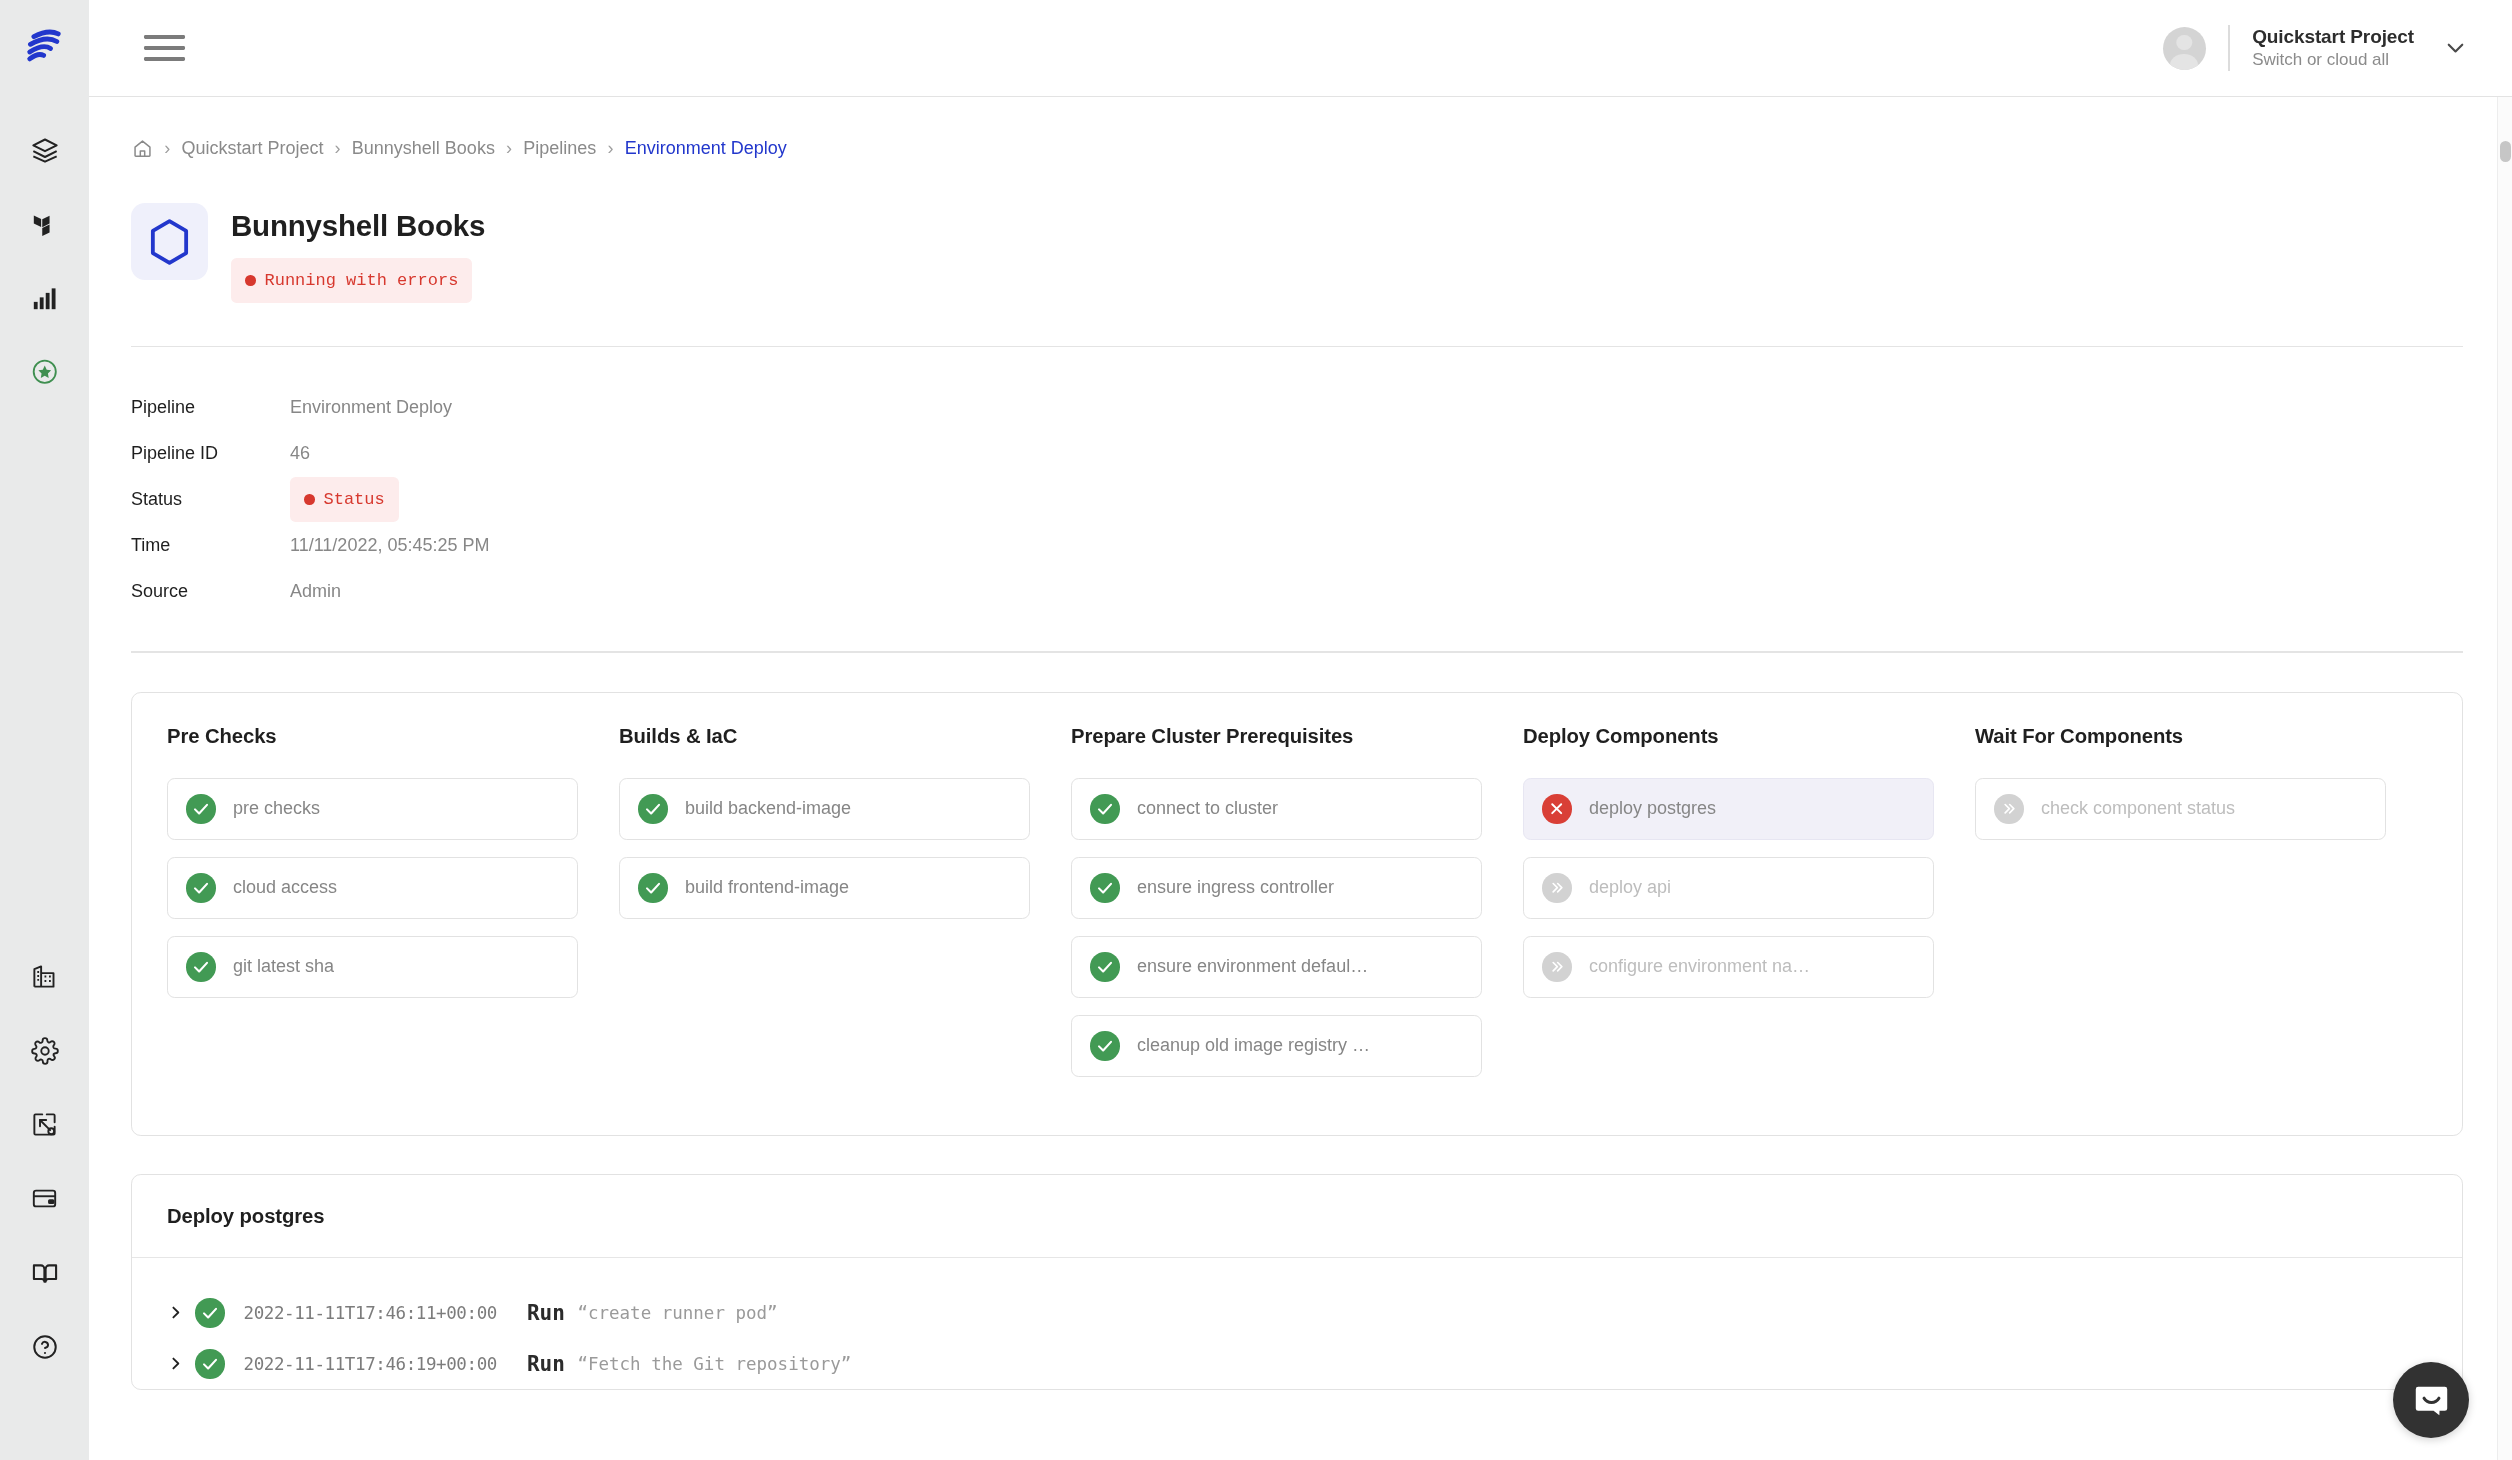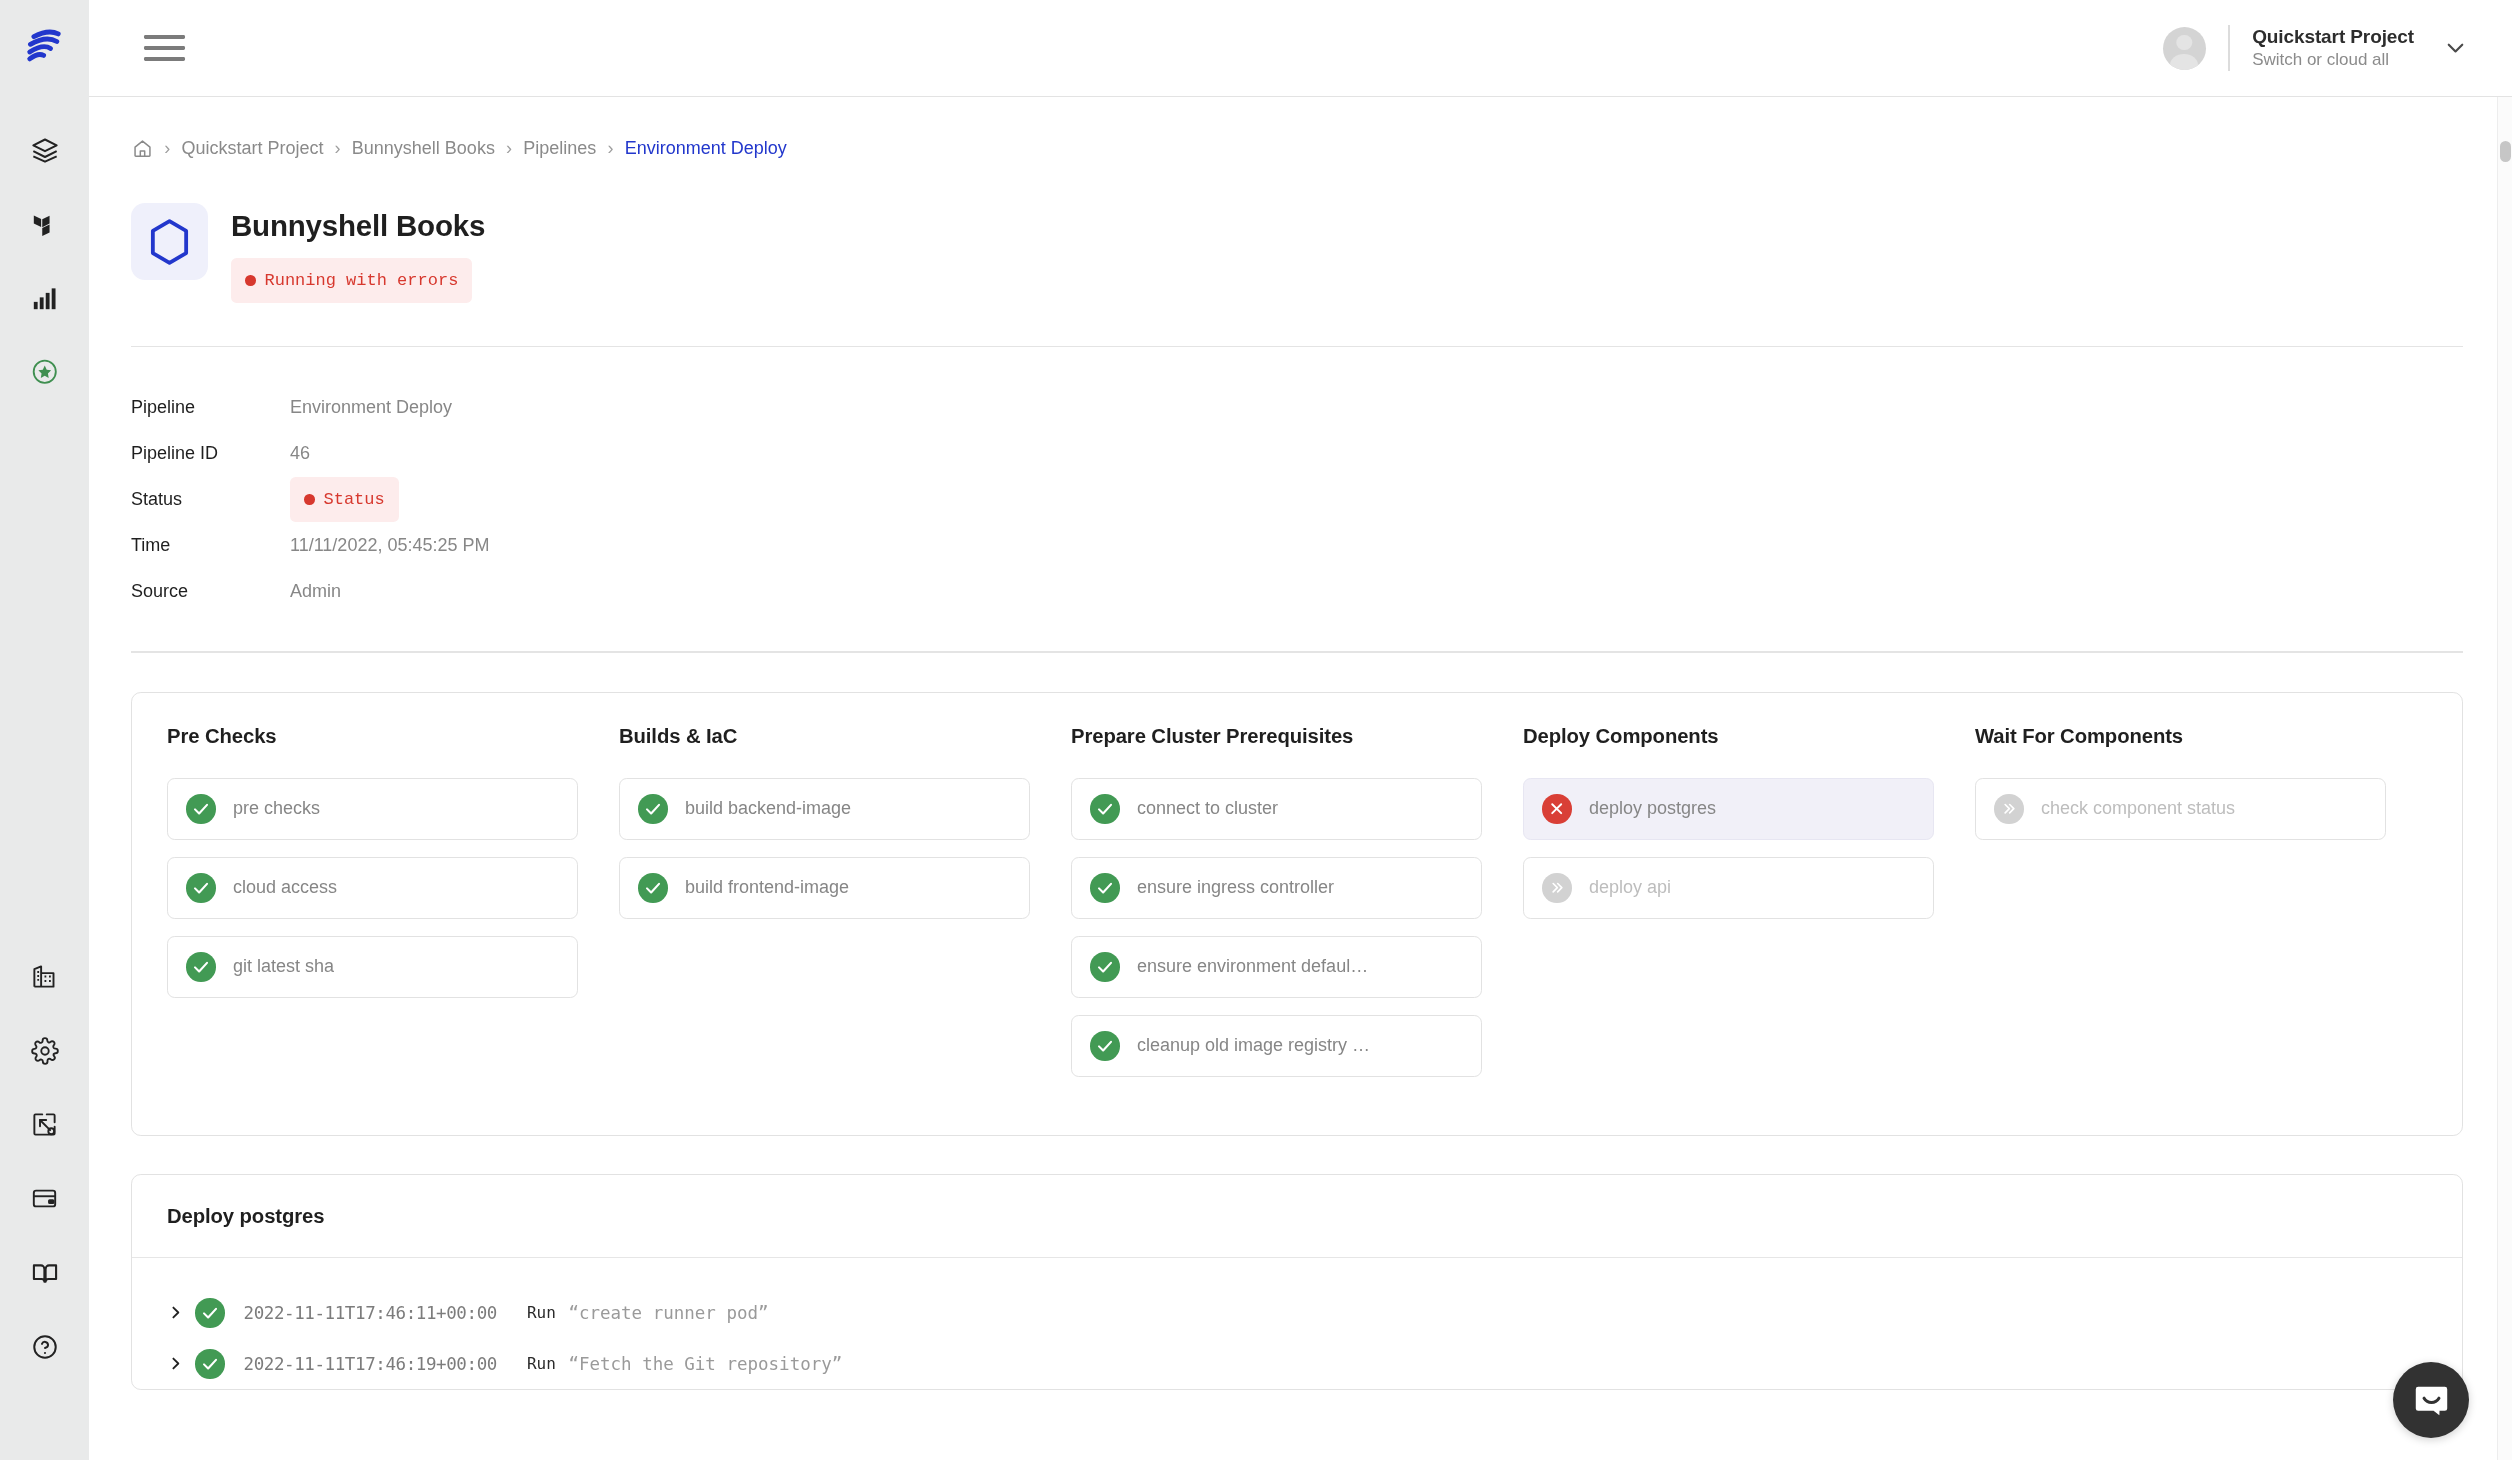--- a/index.html
+++ b/index.html
@@ -104,21 +104,21 @@
     border: 1.4px solid #e2e2e2; border-radius: 9.8px; background: #fff;
     overflow: hidden;
   }
   #log-head { padding: 30px 35px 29px 35px; border-bottom: 1.4px solid #e6e6e6; }
   #log-title { font-size: 20.3px; font-weight: bold; color: #1f1f1f; letter-spacing: -0.1px; }
   #log-list { padding: 29.5px 35px 0 35px; }
   .log-row { display: flex; align-items: center; gap: 0; height: 51px; cursor: pointer; }
   .log-chevron { width: 28px; flex: none; display: flex; align-items: center; }
   .log-badge { margin-right: 19px; }
   .log-ts { font-family: "DejaVu Sans Mono", monospace; font-size: 17.5px; color: #7c7c7c; letter-spacing: -0.4px; white-space: nowrap; }
-  .log-action { font-family: "DejaVu Sans Mono", monospace; font-size: 16px; color: #2b2b2b; font-weight: normal; margin-left: 30px; }
+  .log-action { font-family: "DejaVu Sans Mono", monospace; font-size: 21px; color: #2b2b2b; font-weight: bold; margin-left: 30px; }
   .log-text { font-family: "DejaVu Sans Mono", monospace; font-size: 17.5px; color: #9a9a9a; margin-left: 12.6px; white-space: nowrap; }
 
   
   #intercom {
     position: absolute; right: 43px; bottom: 22.4px;
     width: 76px; height: 76px; border-radius: 50%;
     background: #323232; display: flex; align-items: center; justify-content: center;
     cursor: pointer; box-shadow: 0 2.1px 8.4px rgba(0,0,0,0.18);
   }
 
@@ -401,20 +401,29 @@
         </div>
         <div class="job-card pending">
           <span class="badge skip">
             <svg width="15.4" height="15.4" viewBox="0 0 24 24" fill="none" stroke="#fff" stroke-width="2.6" stroke-linecap="round" stroke-linejoin="round">
               <polyline points="6.5,5.5 13,12 6.5,18.5"></polyline>
               <polyline points="13.5,5.5 20,12 13.5,18.5"></polyline>
             </svg>
           </span>
           <span class="job-label">deploy api</span>
         </div>
+        <div class="job-card pending">
+          <span class="badge skip">
+            <svg width="15.4" height="15.4" viewBox="0 0 24 24" fill="none" stroke="#fff" stroke-width="2.6" stroke-linecap="round" stroke-linejoin="round">
+              <polyline points="6.5,5.5 13,12 6.5,18.5"></polyline>
+              <polyline points="13.5,5.5 20,12 13.5,18.5"></polyline>
+            </svg>
+          </span>
+          <span class="job-label">configure environment na…</span>
+        </div>
       </div>
       <div class="stage-col">
         <div class="stage-title">Wait For Components</div>
         <div class="job-card pending">
           <span class="badge skip">
             <svg width="15.4" height="15.4" viewBox="0 0 24 24" fill="none" stroke="#fff" stroke-width="2.6" stroke-linecap="round" stroke-linejoin="round">
               <polyline points="6.5,5.5 13,12 6.5,18.5"></polyline>
               <polyline points="13.5,5.5 20,12 13.5,18.5"></polyline>
             </svg>
           </span>

